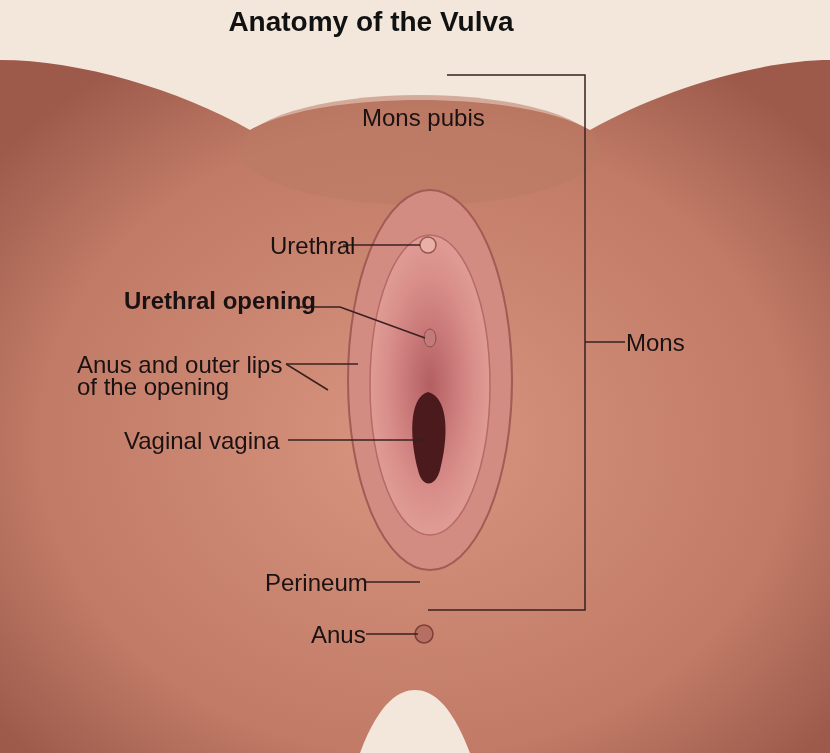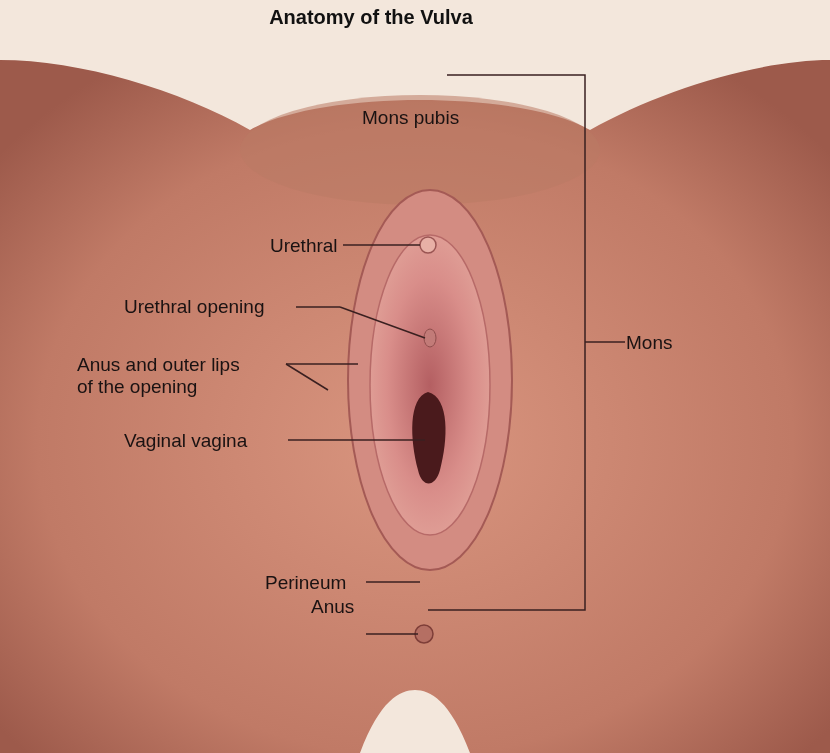--- a/index.html
+++ b/index.html
@@ -4,25 +4,25 @@
 <style>
   html, body { margin: 0; padding: 0; }
   body {
     width: 830px; height: 753px; overflow: hidden;
     background: #f3e7dc;
     font-family: "Liberation Sans", sans-serif;
     position: relative;
   }
   .title {
     position: absolute; top: 6px; left: 0; width: 742px;
-    text-align: center; font-size: 20px; font-weight: bold; color: #111;
+    text-align: center; font-size: 28px; font-weight: bold; color: #111;
   }
   .figure { position: absolute; left: 0; top: 0; width: 830px; height: 753px; }
   .label {
-    position: absolute; font-size: 19px; color: #1a1212; white-space: nowrap;
+    position: absolute; font-size: 24px; color: #1a1212; white-space: nowrap;
     line-height: 21px;
   }
 </style>
 </head>
 <body>
 
 <svg class="figure" viewBox="0 0 830 753" xmlns="http://www.w3.org/2000/svg">
   <defs>
     <radialGradient id="skinGrad" cx="50%" cy="55%" r="65%">
       <stop offset="0%" stop-color="#d9957f"></stop>
@@ -64,19 +64,19 @@
 
     <polyline points="447,75 585,75 585,610 428,610"></polyline>
     <line x1="585" y1="342" x2="625" y2="342"></line>
   </g>
 </svg>
 
 <div class="title">Anatomy of the Vulva</div>
 
 <div class="label" style="left:362px; top:107px;">Mons pubis</div>
 <div class="label" style="left:270px; top:235px;">Urethral</div>
-<div class="label" style="left:124px; top:296px;">Urethral opening</div>
+<div class="label" style="left:124px; top:290px;font-weight:bold;">Urethral opening</div>
 <div class="label" style="left:77px; top:354px;">Anus and outer lips</div>
 <div class="label" style="left:77px; top:376px;">of the opening</div>
 <div class="label" style="left:124px; top:430px;">Vaginal vagina</div>
 <div class="label" style="left:265px; top:572px;">Perineum</div>
-<div class="label" style="left:311px; top:596px;">Anus</div>
+<div class="label" style="left:311px; top:624px;">Anus</div>
 <div class="label" style="left:626px; top:332px;">Mons</div>
 
 </body></html>

